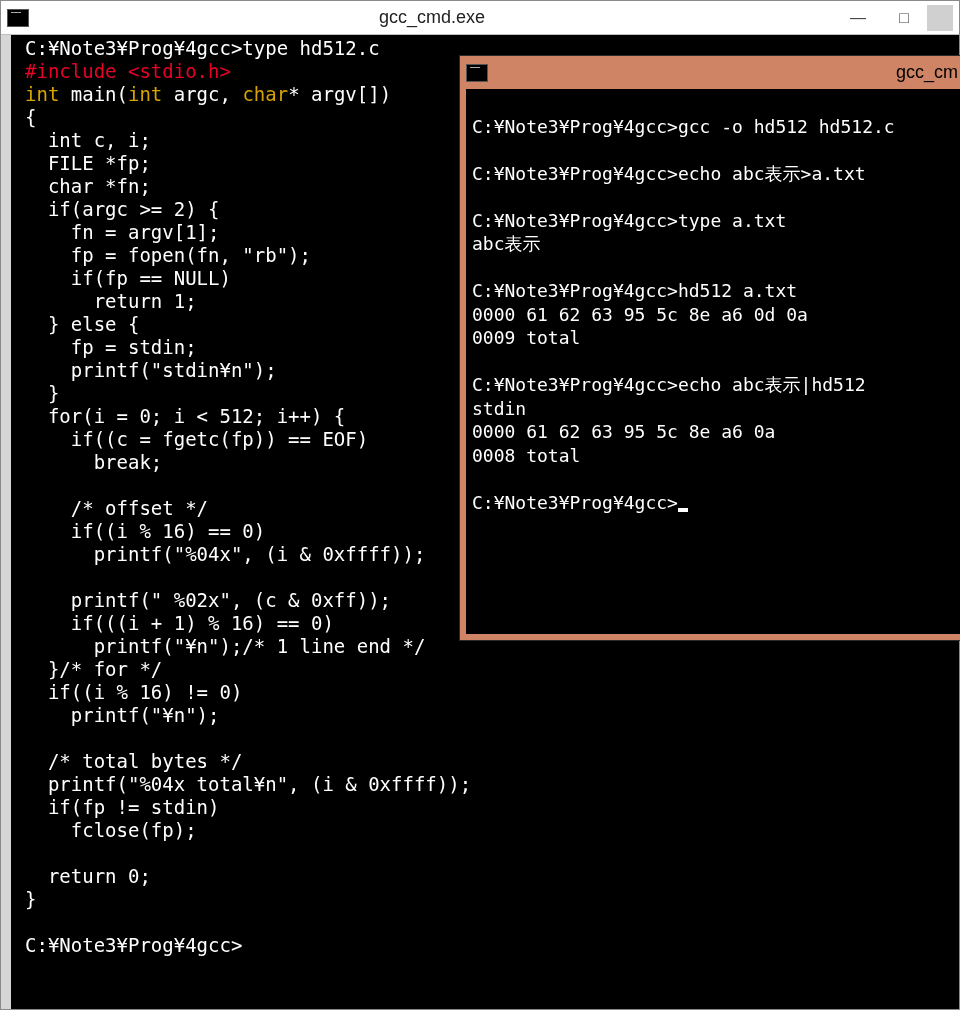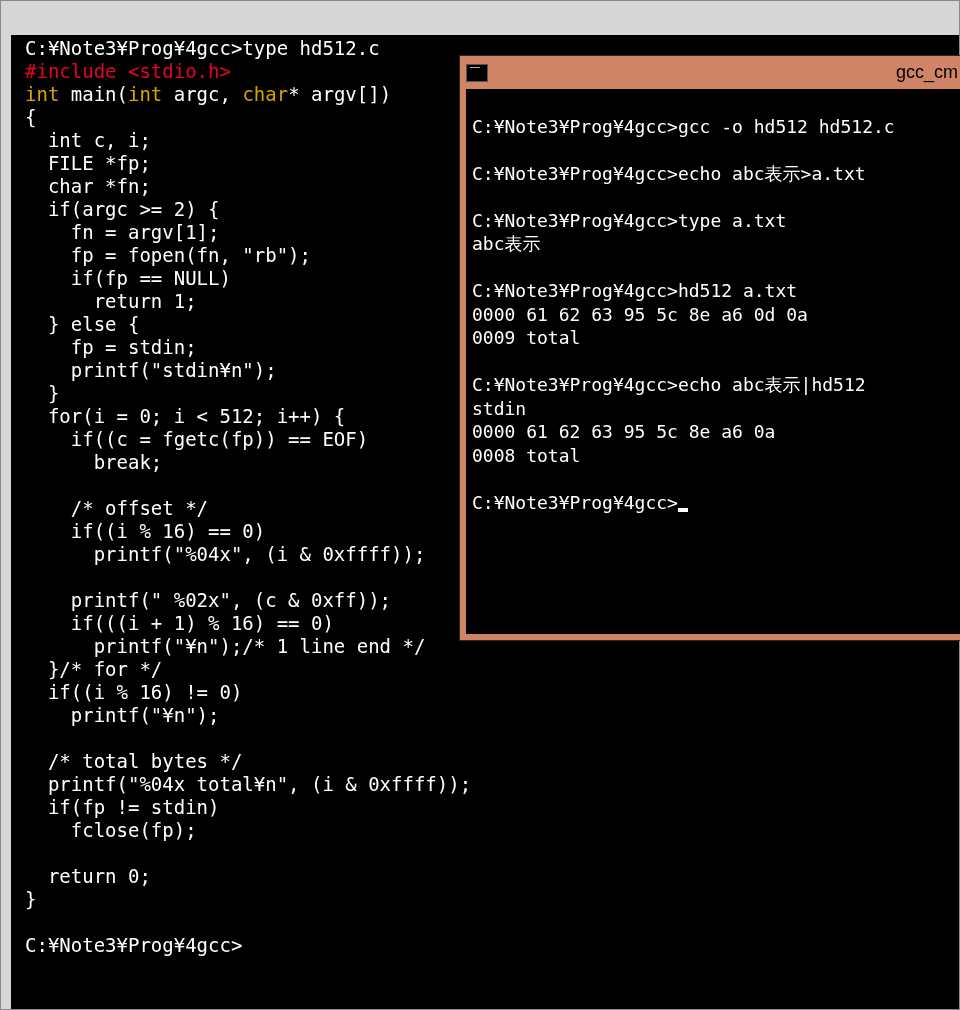--- a/index.html
+++ b/index.html
@@ -125,20 +125,31 @@
   .ico-line {
     width: 10px;
     height: 1px;
     background: #aaa;
   }
 </style>
 </head>
 <body>
 
 <div class="window-back">
+  <div class="titlebar">
+    <div class="title-icon">
+      <div class="ico-line"></div>
+    </div>
+    <div class="title-text">gcc_cmd.exe</div>
+    <div class="win-controls">
+      <div class="win-btn">—</div>
+      <div class="win-btn">□</div>
+      <div class="win-btn close-x"></div>
+    </div>
+  </div>
   <div class="terminal-body"><span>C:¥Note3¥Prog¥4gcc&gt;</span><span>type hd512.c</span>
 <span class="red">#include &lt;stdio.h&gt;</span>
 <span class="orange">int</span><span> main(</span><span class="orange">int</span><span> argc, </span><span class="orange">char</span><span>* argv[])</span>
 <span>{
   int c, i;
   FILE *fp;
   char *fn;
   if(argc &gt;= 2) {
     fn = argv[1];
     fp = fopen(fn, "rb");

